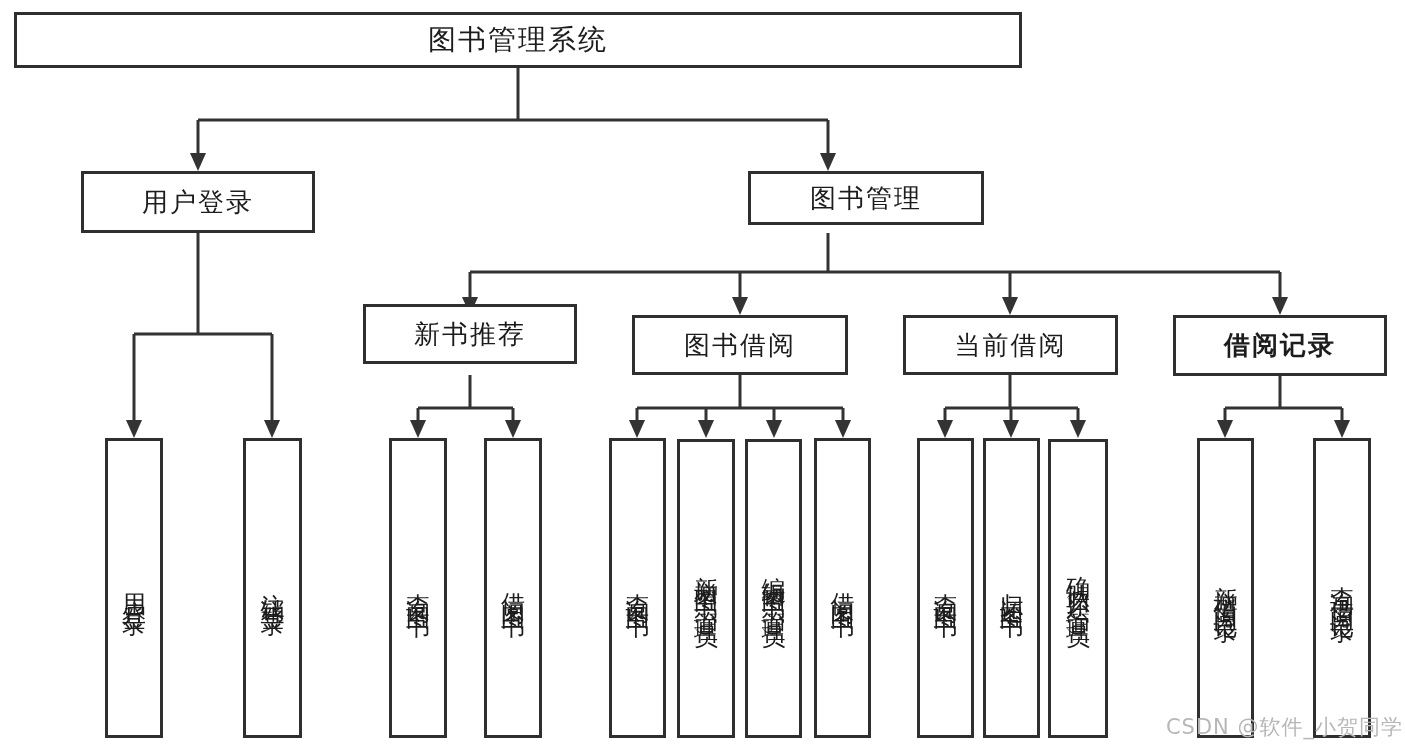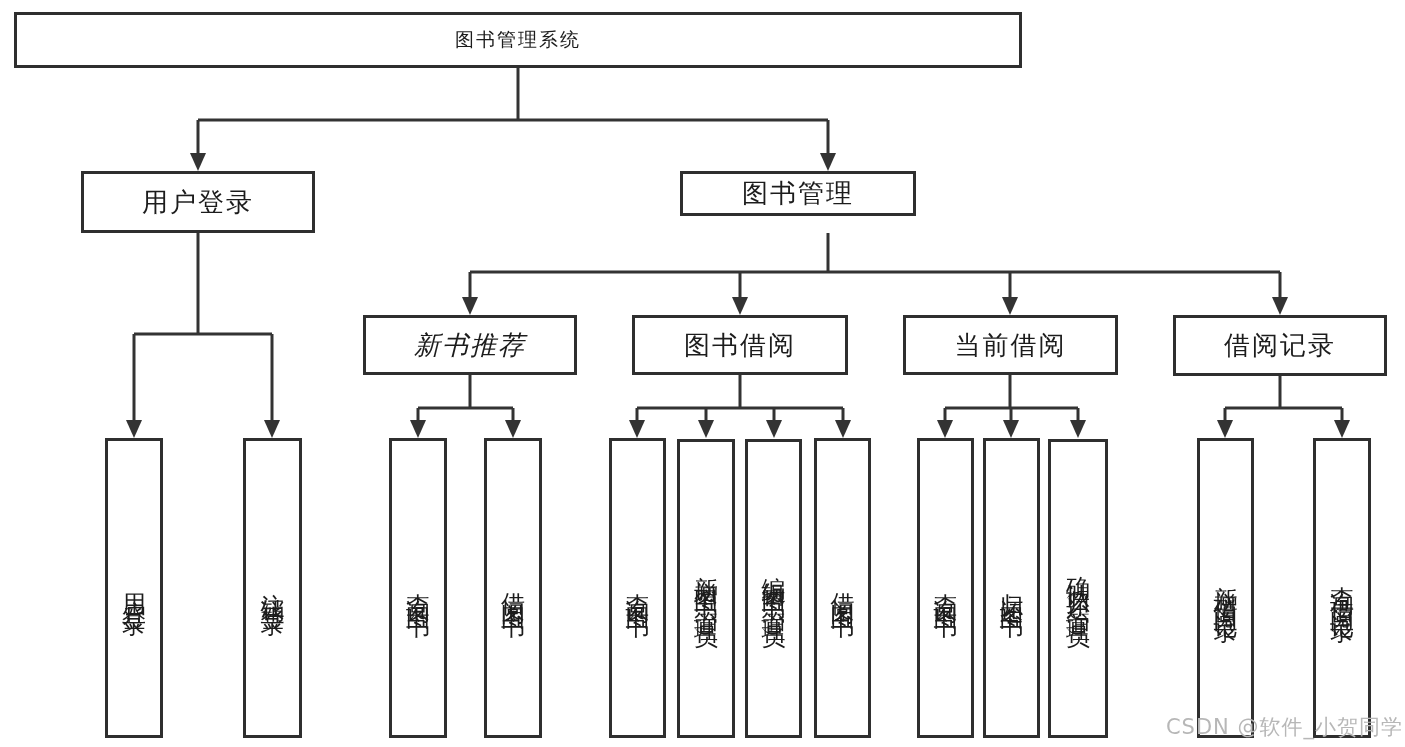--- a/index.html
+++ b/index.html
@@ -30,21 +30,21 @@
     position: absolute;
     background: var(--fill);
     border: 3px solid var(--border);
     display: flex;
     align-items: center;
     justify-content: center;
     color: var(--text);
     text-align: center;
   }
   .node-h { font-size: 26px; letter-spacing: 2px; }
-  .node-root { font-size: 19px; letter-spacing: 2px; text-align: center; }
+  .node-root { font-size: 28px; letter-spacing: 2px; text-align: center; }
   .node-v { font-size: 24px; }
   .vtext {
     writing-mode: vertical-rl;
     text-orientation: mixed;
     letter-spacing: 7px;
     line-height: 1;
     white-space: nowrap;
   }
   .watermark {
     position: absolute;
@@ -138,34 +138,34 @@
     </g>
   </svg>
 
   <div class="node node-root" style="left:14px; top:12px; width:1008px; height:56px;">
     <span>图书管理系统</span>
   </div>
 
   <div class="node node-h" style="left:81px; top:171px; width:234px; height:62px;">
     <span>用户登录</span>
   </div>
-  <div class="node node-h" style="left:680px; top:171px; width:236px; height:45px;">
+  <div class="node node-h" style="left:748px; top:171px; width:236px; height:54px;">
     <span>图书管理</span>
   </div>
 
-  <div class="node node-h" style="left:363px; top:315px; width:214px; height:60px;font-style:italic;">
+  <div class="node node-h" style="left:363px; top:304px; width:214px; height:60px;">
     <span>新书推荐</span>
   </div>
   <div class="node node-h" style="left:632px; top:315px; width:216px; height:60px;font-family:Liberation Serif, serif;">
     <span>图书借阅</span>
   </div>
   <div class="node node-h" style="left:903px; top:315px; width:215px; height:60px;align-items:center;">
     <span>当前借阅</span>
   </div>
-  <div class="node node-h" style="left:1173px; top:315px; width:214px; height:61px;">
+  <div class="node node-h" style="left:1173px; top:315px; width:214px; height:61px;font-weight:bold;">
     <span>借阅记录</span>
   </div>
 
   <div class="node node-v" style="left:105px; top:438px; width:58px; height:300px;">
     <span class="vtext">用户登录</span>
   </div>
   <div class="node node-v" style="left:243px; top:438px; width:59px; height:300px;">
     <span class="vtext">注销登录</span>
   </div>
 

